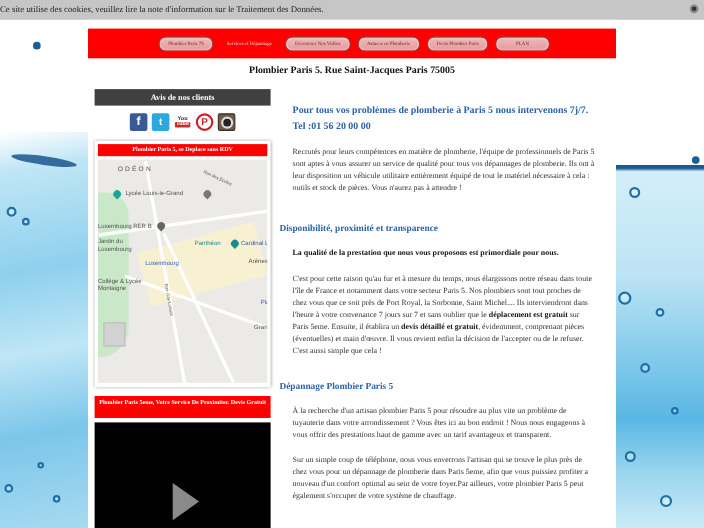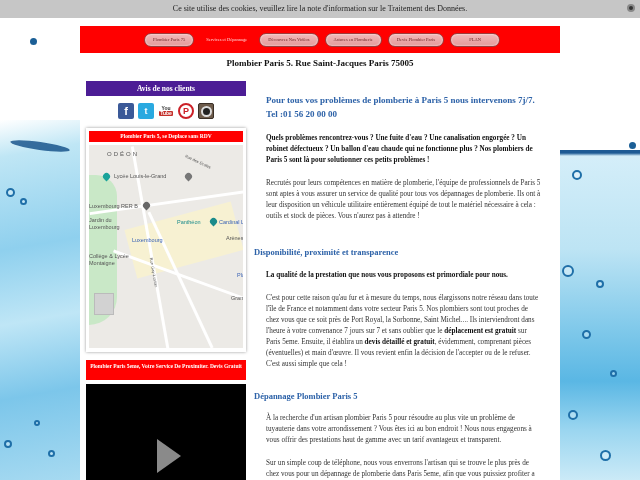--- a/index.html
+++ b/index.html
@@ -19,21 +19,21 @@
   }
   .bg-water-right {
     position:absolute; left:560px; top:150px; width:80px; height:330px;
     background: linear-gradient(180deg, #1d5a94 0px, #1d5a94 3px, #d4eef9 6px, #bde4f4 30%, #7ec8ea 55%, #5ab7e4 70%, #9bd6f0 85%, #cbeaf7 100%);
   }
   .bubble { position:absolute; border:2px solid #1f6fa8; border-radius:50%; background:rgba(255,255,255,.35); }
   .dot { position:absolute; width:8px; height:8px; border-radius:50%; background:#1b5f96; }
 
   .cookie-bar {
     position:absolute; left:0; top:0; width:640px; height:18px;
-    background:#c6c6c6; text-align:center; font-size:8px; line-height:18px; color:#222;
+    background:#c6c6c6; text-align:left; font-size:8px; line-height:18px; color:#222;
   }
   .cookie-close {
     position:absolute; right:5px; top:4px; width:8px; height:8px; border-radius:50%;
     background:#333; border:2px solid #888;
   }
   .content {
     position:absolute; left:80px; top:18px; width:480px; height:344px; background:#fff;
   }
   .navbar {
     position:absolute; left:0; top:8px; width:480px; height:27px; background:#ff0000;
@@ -45,21 +45,21 @@
     box-shadow: inset 0 0 2px #fff;
     font-size:4.5px; color:#6a1f1f; display:flex; align-items:center; justify-content:center;
   }
   .nav-plain { font-size:4.5px; color:#ffd9d9; padding:0 6px; }
   .page-title {
     position:absolute; left:0; top:40px; width:480px; text-align:center;
     font-weight:bold; font-size:9px; color:#111;
   }
   .sidebar { position:absolute; left:6px; top:63px; width:160px; }
   .side-header {
-    background:#4c1d95; color:#fff; text-align:center; font-weight:bold; font-size:7.5px;
+    background:#404040; color:#fff; text-align:center; font-weight:bold; font-size:7.5px;
     height:15px; line-height:15px;
   }
   .social { display:flex; justify-content:center; gap:4px; margin-top:7px; height:17px; }
   .soc { width:16px; height:16px; border-radius:2px; color:#fff; font-weight:bold; font-size:11px;
     display:flex; align-items:center; justify-content:center; font-family:"Liberation Sans", sans-serif; }
   .soc.fb { background:#3b5998; }
   .soc.tw { background:#2aa9e0; font-size:9px; }
   .soc.yt { background:#fff; color:#333; font-size:5px; flex-direction:column; line-height:5px; }
   .soc.yt span.tube { background:#c4302b; color:#fff; padding:0 1px; border-radius:1px; }
   .soc.pi { background:#fff; color:#cb2027; border:2px solid #cb2027; border-radius:50%; font-size:9px; }
@@ -185,21 +185,20 @@
     </div>
 
     <div class="video-head">Plombier Paris 5eme, Votre Service De Proximiter. Devis Gratuit</div>
     <div class="video">
       <div class="play"></div>
     </div>
   </div>
 
   <div class="main">
     <p class="lead">Pour tous vos problèmes de plomberie à Paris 5  nous intervenons 7j/7. Tel :01 56 20 00 00</p>
-    <p class="question">Quels problèmes rencontrez-vous  ? Une fuite d'eau  ? Une canalisation engorgée  ? Un robinet défectueux  ? Un ballon d'eau chaude qui ne fonctionne plus  ? Nos plombiers de Paris 5 sont là pour solutionner ces petits problèmes  !</p>
     <p>Recrutés pour leurs compétences en matière de plomberie, l'équipe de professionnels de Paris 5 sont aptes à vous assurer un service de qualité pour tous vos dépannages de plomberie. Ils ont à leur disposition un véhicule utilitaire entièrement équipé de tout le matériel nécessaire à cela  : outils et stock de pièces. Vous n'aurez pas à attendre  !</p>
 
     <h2>Disponibilité, proximité et transparence</h2>
     <p class="bold">La qualité de la prestation que nous vous proposons est primordiale pour nous.</p>
     <p><span>C'est pour cette raison qu'au fur et à mesure du temps, nous élargissons notre réseau dans toute l'île de France et notamment dans votre secteur Paris 5. Nos plombiers sont tout proches de chez vous que ce soit près de Port Royal, la Sorbonne, Saint Michel.... Ils interviendront dans l'heure à votre convenance 7 jours sur 7  et sans oublier que le </span><span class="bold">déplacement est gratuit</span><span>  sur Paris 5eme. Ensuite, il établira un </span><span class="bold">devis détaillé et gratuit</span><span>, évidemment, comprenant pièces (éventuelles) et main d'œuvre. Il vous revient enfin la décision de l'accepter ou de le refuser. C'est aussi simple que cela  !</span></p>
 
     <h2 class="gap2">Dépannage Plombier Paris 5</h2>
     <p class="gap">À la recherche d'un artisan plombier Paris 5 pour résoudre au plus vite un problème de tuyauterie dans votre arrondissement ? Vous êtes ici au bon endroit ! Nous nous engageons à vous offrir des prestations haut de gamme avec un tarif avantageux et transparent.</p>
     <p class="gap">Sur un simple coup de téléphone, nous vous enverrons l'artisan qui se trouve le plus près de chez vous pour un dépannage de plomberie dans Paris 5eme, afin que vous puissiez profiter  a nouveau d'un confort optimal au sein de votre foyer.Par ailleurs, votre plombier Paris 5 peut également s'occuper de votre système de chauffage.</p>
   </div>

